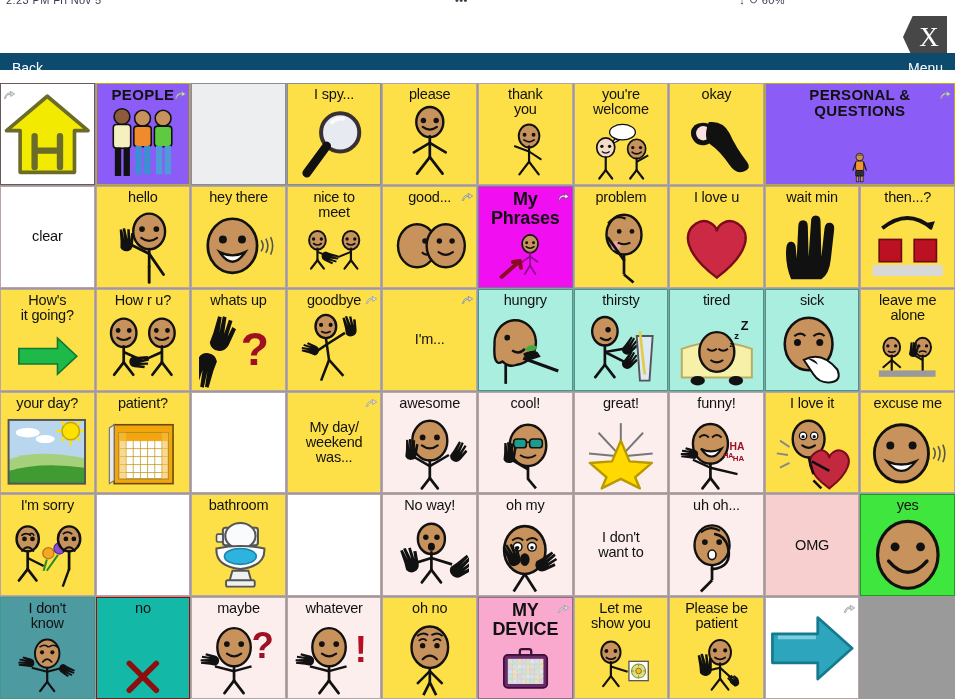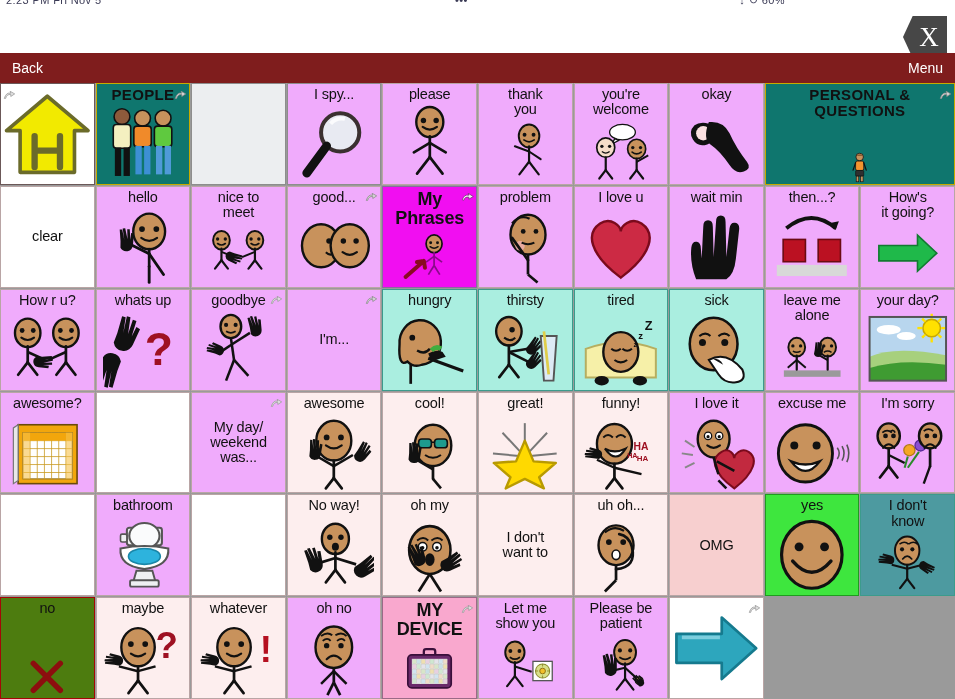--- a/index.html
+++ b/index.html
@@ -39,22 +39,22 @@
     color: #ffffff;
     font-size: 27px; font-weight: 400;
     display: flex; align-items: center; justify-content: center;
     padding-left: 8px;
     cursor: pointer;
     font-family: "Liberation Serif", serif;
   }
 
   
   .toolbar {
-    position: absolute; top: 53px; left: 0; width: 955px; height: 30px;
-    background: #7f1d1d;
+    position: absolute; top: 53px; left: 0; width: 955px; height: 17px;
+    background: #0c4a6e;
     color: #ffffff;
     font-size: 14px;
     text-align: right;
   }
   .toolbar .back {
     position: absolute; left: 12px; top: 7px; cursor: pointer;
   }
   .toolbar .menu {
     position: absolute; right: 12px; top: 7px; cursor: pointer;
   }
@@ -109,31 +109,31 @@
   .cell .art svg { max-width: 100%; max-height: 100%; display:block; }
 
   
   .corner {
     position: absolute; top: 2px; right: 2px;
     width: 13px; height: 11px; z-index: 3;
   }
   .corner.left { left: 2px; right: auto; }
 
   
-  .c-pink   { background:#f0abfc; }
+  .c-pink   { background:#fde047; }
   .c-pink2  { background:#fdeeee; }
   .c-pinkdk { background:#f7cfcf; }
   .c-white  { background:#ffffff; }
   .c-gray   { background:#eceef0; }
-  .c-yellow { background:#0f766e; }
+  .c-yellow { background:#8b5cf6; }
   .c-magenta{ background:#f10ef1; }
   .c-teal   { background:#aaeee0; }
   .c-green  { background:#3ee63e; }
   .c-tealdk { background:#4d9aa0; }
-  .c-red    { background:#4d7c0f;gap:40px; }
+  .c-red    { background:#14b8a6;gap:40px; }
   .c-rose   { background:#f9a8ce; }
 
   .b-yellow { border-color:#c6ab00; }
   .b-gray   { border-color:#8d8d8d; }
   .b-teal   { border-color:#3c9b8c; }
   .b-green  { border-color:#1f9c1f; }
   .b-red    { border-color:#a50606; }
   .b-rose   { border-color:#9b6a86; }
   .b-dark   { border-color:#6b5858; }
   .b-purple { border-color:#8a6aa0; }
@@ -309,20 +309,34 @@
           <line x1="58" y1="60" x2="34" y2="48" stroke="#111" stroke-width="3.6" stroke-linecap="round"></line>
           <g transform="translate(22,44) scale(1) rotate(-20)">
             <path d="M0,0 l4,-14 l3,1 l-2,13 l3,-14 l3,1 l-2,14 l4,-12 l3,1 l-4,13 l4,-8 l3,2 l-6,13 q-3,6 -9,5 q-6,-1 -7,-7 z" fill="#111"></path>
           </g>
           <line x1="58" y1="60" x2="76" y2="86" stroke="#111" stroke-width="3.6" stroke-linecap="round"></line>
           <line x1="58" y1="76" x2="58" y2="96" stroke="#111" stroke-width="3.6" stroke-linecap="round"></line>
         </svg>
       </div>
     </div>
     <div class="cell c-pink ">
+      <div class="label">hey there</div>
+      <div class="art">
+        <svg viewBox="0 0 100 100" xmlns="http://www.w3.org/2000/svg">
+          <ellipse cx="42" cy="50" rx="31" ry="34" fill="#c8925c" stroke="#111" stroke-width="3.4"></ellipse>
+          <circle cx="30" cy="42" r="5" fill="#111"></circle>
+          <circle cx="54" cy="42" r="5" fill="#111"></circle>
+          <path d="M26 58 q16 24 32 0 q-16 8 -32 0z" fill="#fff" stroke="#111" stroke-width="3"></path>
+          <path d="M78 43 Q83 50 78 57" fill="none" stroke="#555" stroke-width="2"></path>
+          <path d="M84 41 Q89 50 84 59" fill="none" stroke="#555" stroke-width="2"></path>
+          <path d="M90 39 Q95 50 90 61" fill="none" stroke="#555" stroke-width="2"></path>
+        </svg>
+      </div>
+    </div>
+    <div class="cell c-pink ">
       <div class="label">nice to
 meet</div>
       <div class="art">
         <svg viewBox="0 0 100 100" xmlns="http://www.w3.org/2000/svg">
           <g>
             <ellipse cx="24" cy="30" rx="13" ry="14.560000000000002" fill="#c8925c" stroke="#111" stroke-width="3"></ellipse>
             <circle cx="18" cy="28" r="2.6" fill="#111"></circle>
             <circle cx="30" cy="28" r="2.6" fill="#111"></circle>
             <path d="M18 35 Q24 39.5 30 35" fill="none" stroke="#111" stroke-width="2.6" stroke-linecap="round"></path>
             <line x1="24" y1="43" x2="24" y2="61" stroke="#111" stroke-width="3.4" stroke-linecap="round"></line>
@@ -627,21 +641,21 @@
           </g>
           <ellipse cx="26" cy="26" rx="15" ry="6" fill="#fff"></ellipse>
           <ellipse cx="48" cy="34" rx="12" ry="5" fill="#fff"></ellipse>
           <path d="M2 60 q30 -14 96 -2 v32 H2z" fill="#a7d07d"></path>
           <path d="M2 74 q40 -12 96 -4 v20 H2z" fill="#3f9b32"></path>
           <rect x="2" y="10" width="96" height="80" fill="none" stroke="#555" stroke-width="2.5"></rect>
         </svg>
       </div>
     </div>
     <div class="cell c-pink ">
-      <div class="label">awesome?</div>
+      <div class="label">patient?</div>
       <div class="art">
         <svg viewBox="0 0 100 100" xmlns="http://www.w3.org/2000/svg">
           <rect x="14" y="16" width="74" height="74" fill="#f2a60c" stroke="#6a4a0a" stroke-width="2"></rect>
           <rect x="20" y="26" width="62" height="58" fill="#fff" stroke="#9a7a2a" stroke-width="1.5"></rect>
           <g stroke="#c99a22" stroke-width="1">
             <line x1="20" y1="36" x2="82" y2="36"></line>
             <line x1="20" y1="46" x2="82" y2="46"></line>
             <line x1="20" y1="56" x2="82" y2="56"></line>
             <line x1="20" y1="66" x2="82" y2="66"></line>
             <line x1="20" y1="76" x2="82" y2="76"></line>

